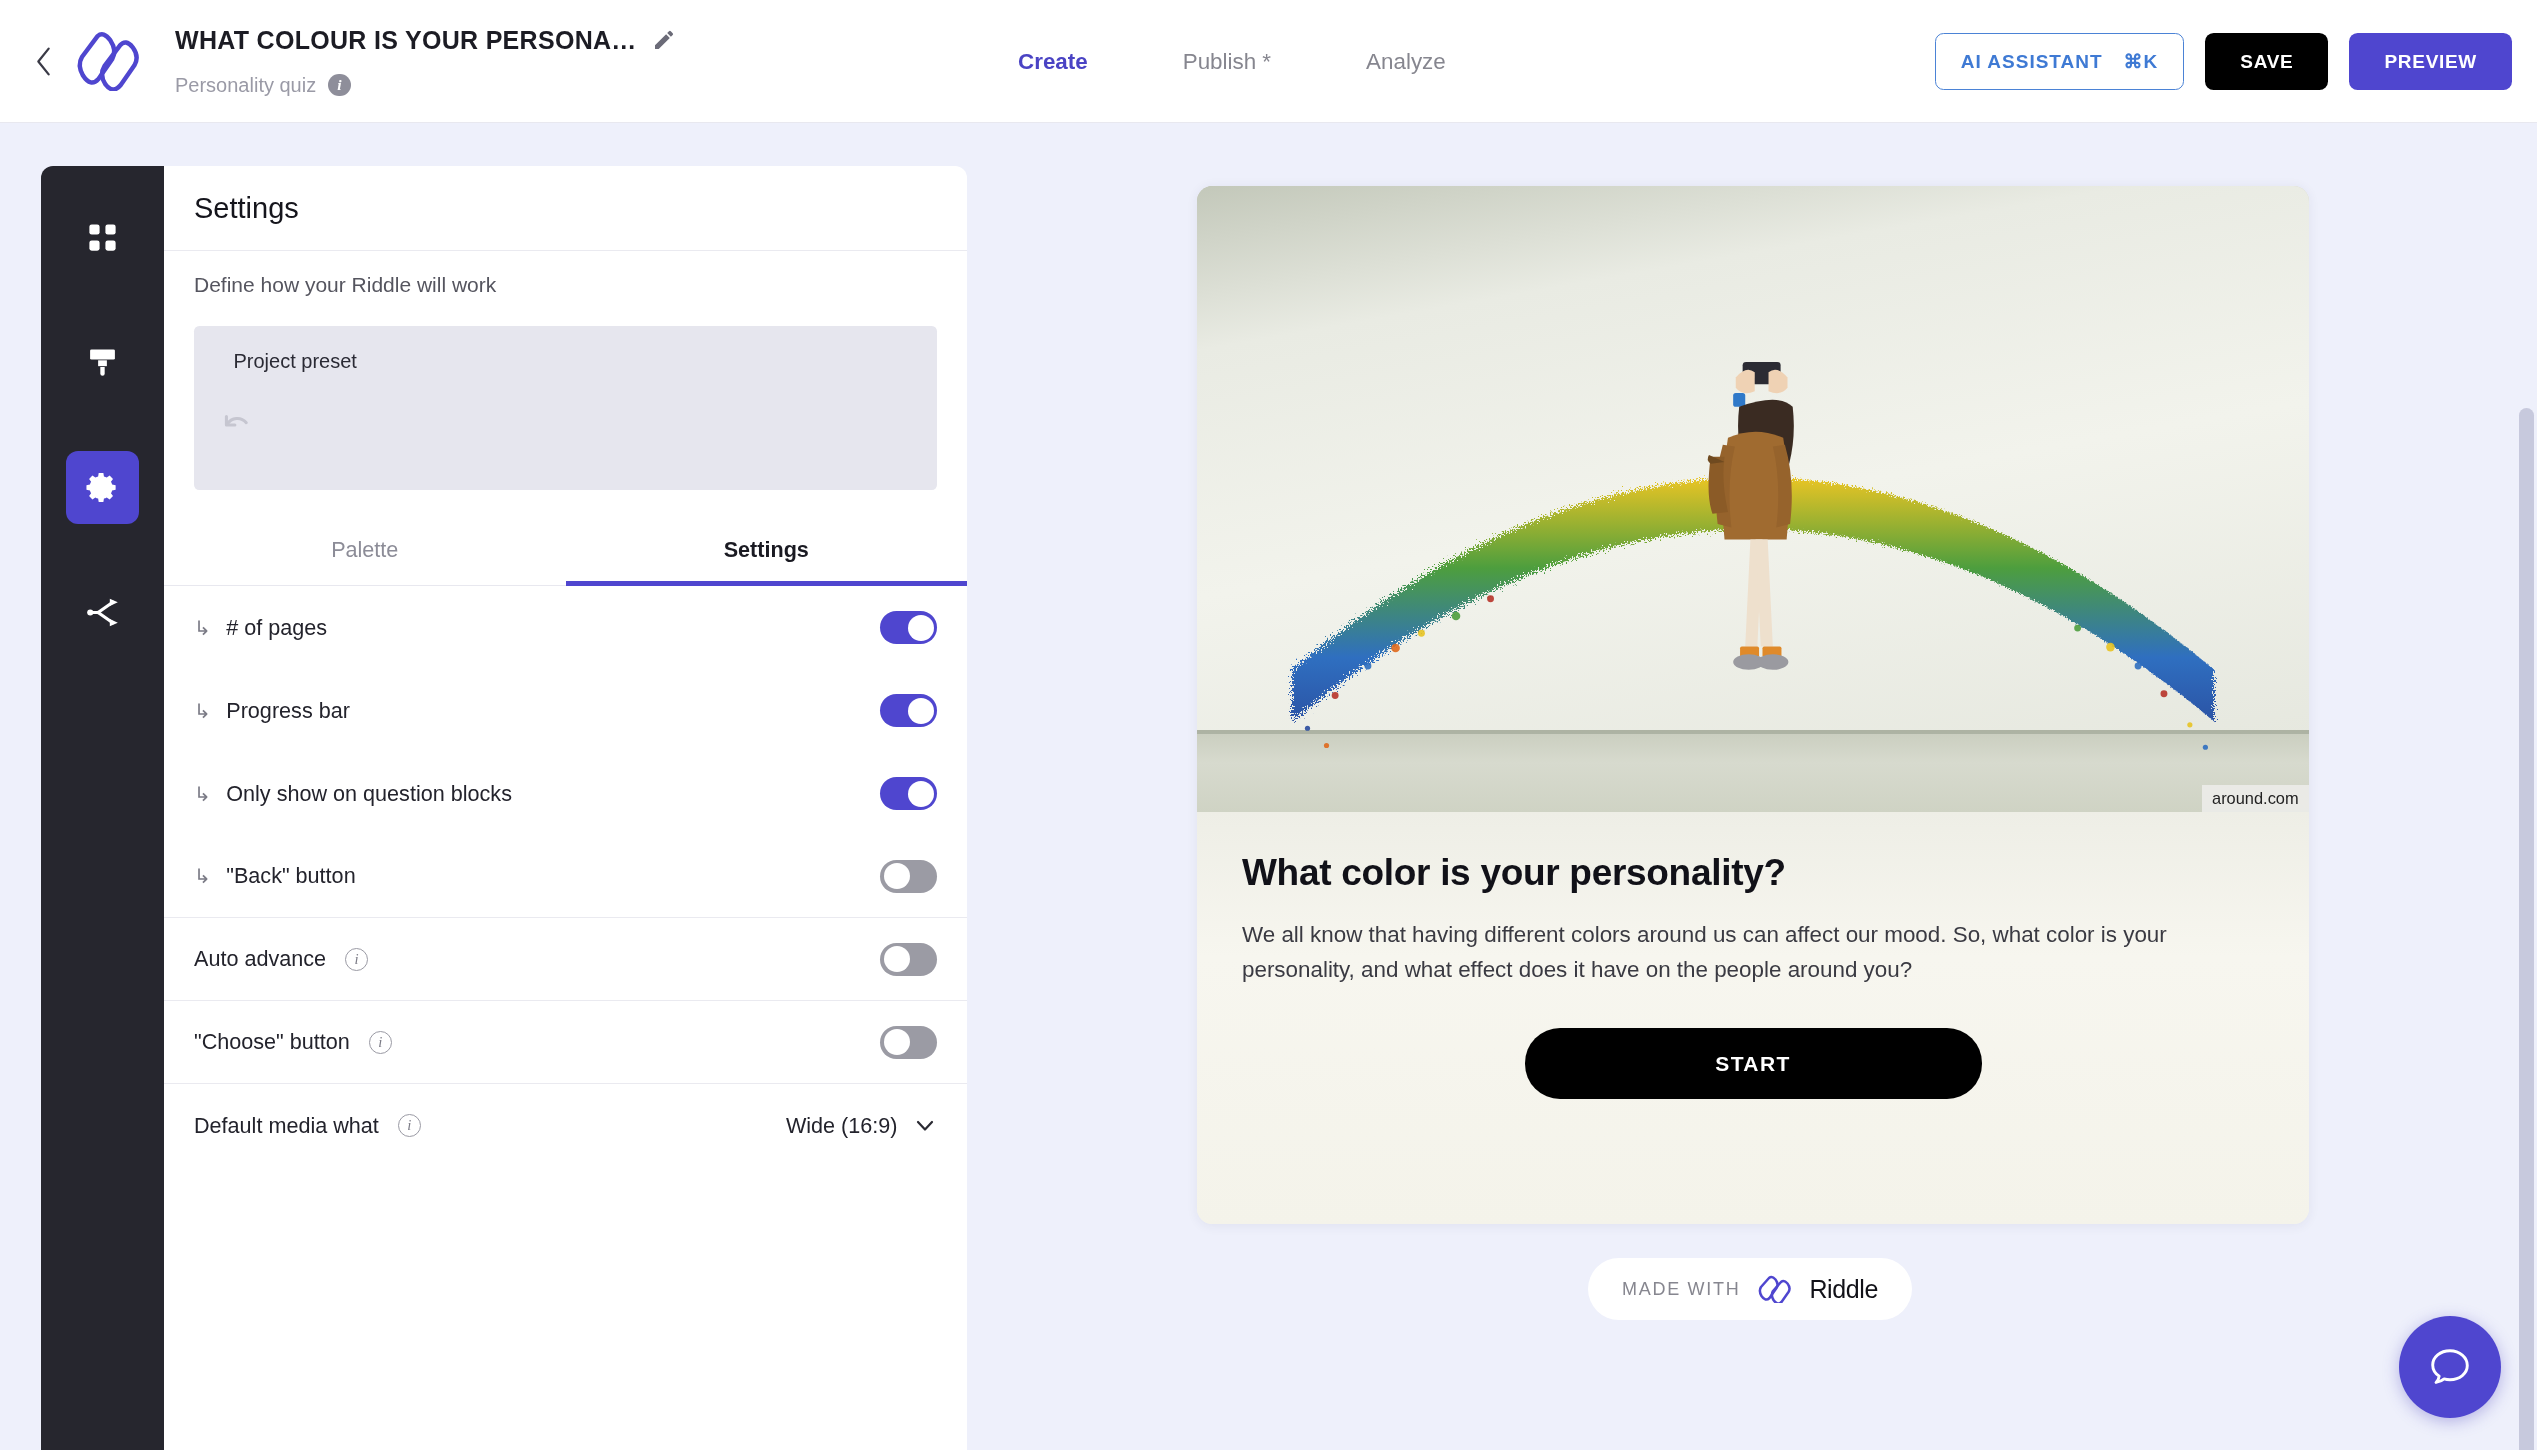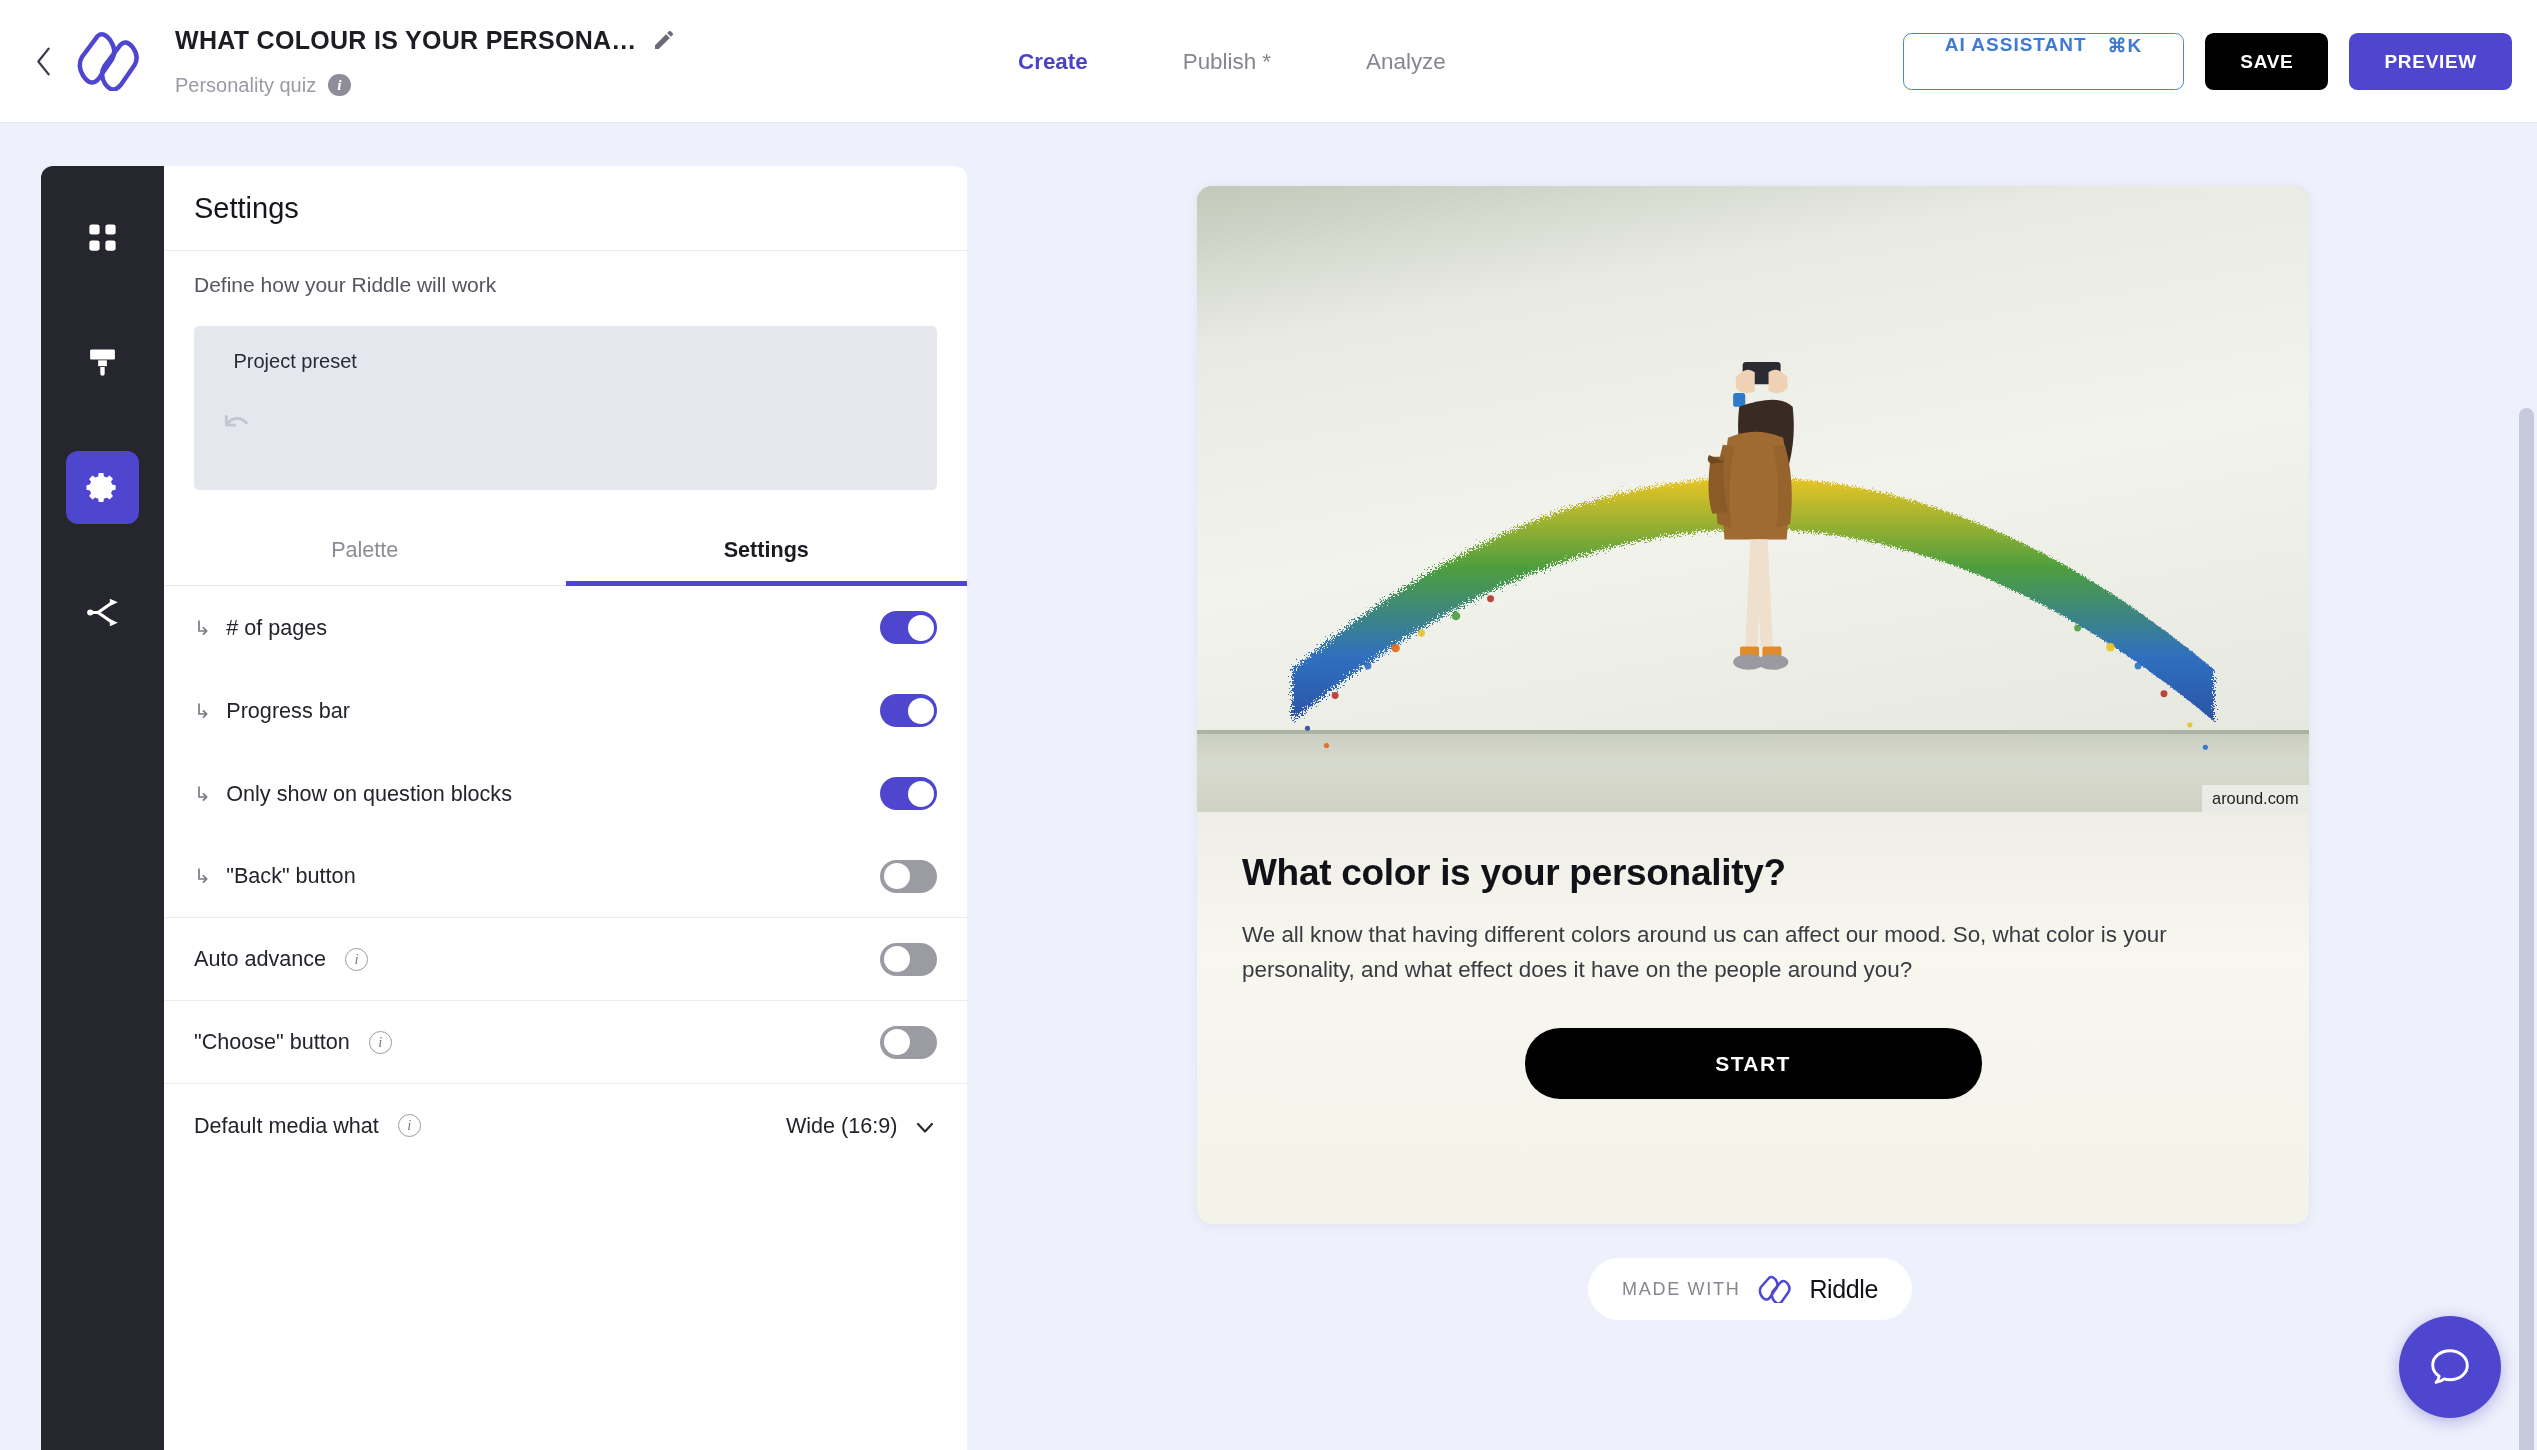--- a/index.html
+++ b/index.html
@@ -48,24 +48,24 @@
   .nav-tab {
     font-size: 22.4px; color: #86868f; cursor: pointer; white-space: nowrap;
   }
   .nav-tab.active { color: #4a43c4; font-weight: bold; }
 
   .top-actions {
     position: absolute; right: 26px; top: 0; height: 123px;
     display: flex; align-items: center; gap: 21px;
   }
   .btn-ai {
-    height: 57px; padding: 0 41px; border-radius: 8.6px;
+    height: 57px; padding: 0 25px; border-radius: 8.6px;
     border: 1.3px solid #4b83d6; background: #fff; color: #3f7ad4;
     font-size: 19px; font-weight: bold; letter-spacing: 1px;
-    display: flex; align-items: flex-start; gap: 21px; cursor: pointer;
+    display: flex; align-items: center; gap: 21px; cursor: pointer;
   }
   .btn-save {
     height: 57px; padding: 0 35px; border-radius: 8.6px;
     background: #000; color: #fff; border: none;
     font-size: 19px; font-weight: bold; letter-spacing: 0.7px; cursor: pointer;
   }
   .btn-preview {
     height: 57px; padding: 0 35px; border-radius: 8.6px;
     background: #4f46cf; color: #fff; border: none;
     font-size: 19px; font-weight: bold; letter-spacing: 0.7px; cursor: pointer;
@@ -156,21 +156,21 @@
   }
   .toggle.on { background: #4f46cf; }
   .toggle.off { background: #9b9ba4; }
   .toggle .knob {
     position: absolute; top: 3.5px; width: 26px; height: 26px;
     border-radius: 50%; background: #fff;
   }
   .toggle.on .knob { right: 3.5px; }
   .toggle.off .knob { left: 3.5px; }
 
-  .select-row { display: flex; align-items: flex-end; gap: 15.5px; }
+  .select-row { display: flex; align-items: flex-start; gap: 15.5px; }
   .select-value { font-size: 21.6px; color: #23232c; }
   .chevron-down { width: 24px; height: 24px; color: #2a2a33; }
 
   
   .panel-scroll-track {
     position: absolute; left: 953px; top: 166px;
     width: 14px; height: 977px; background: transparent;
   }
   .panel-scroll-thumb {
     position: absolute; left: 953px; top: 166px;

